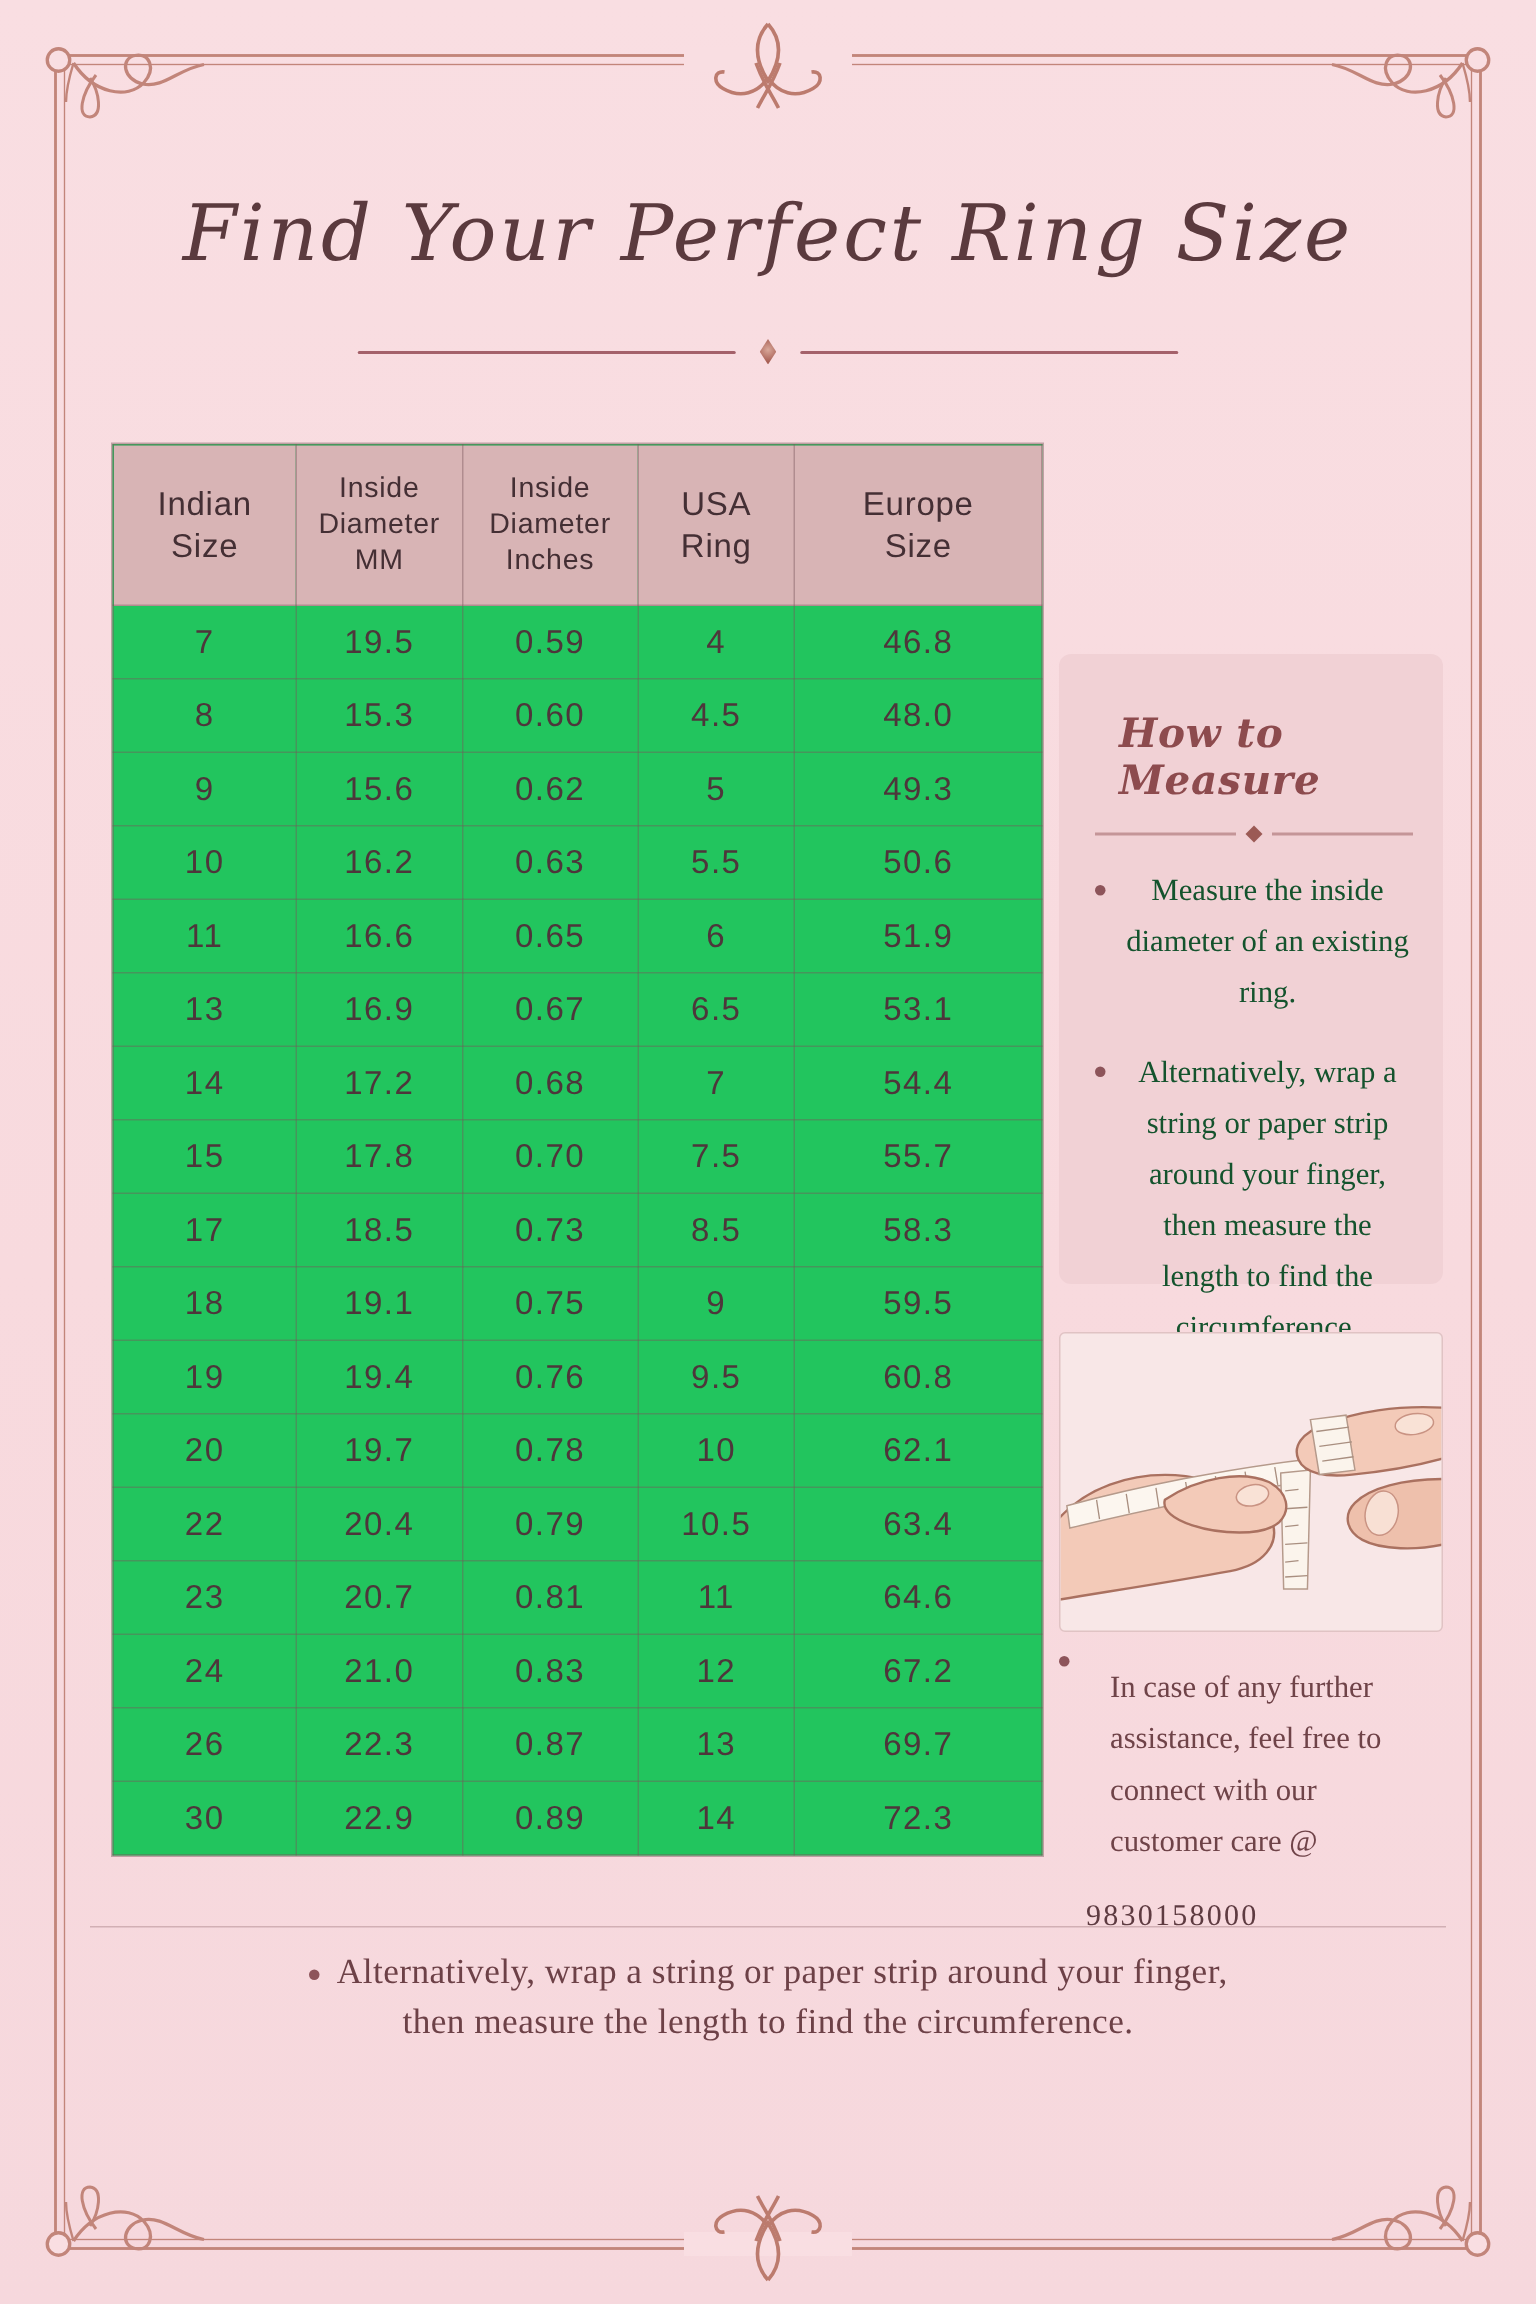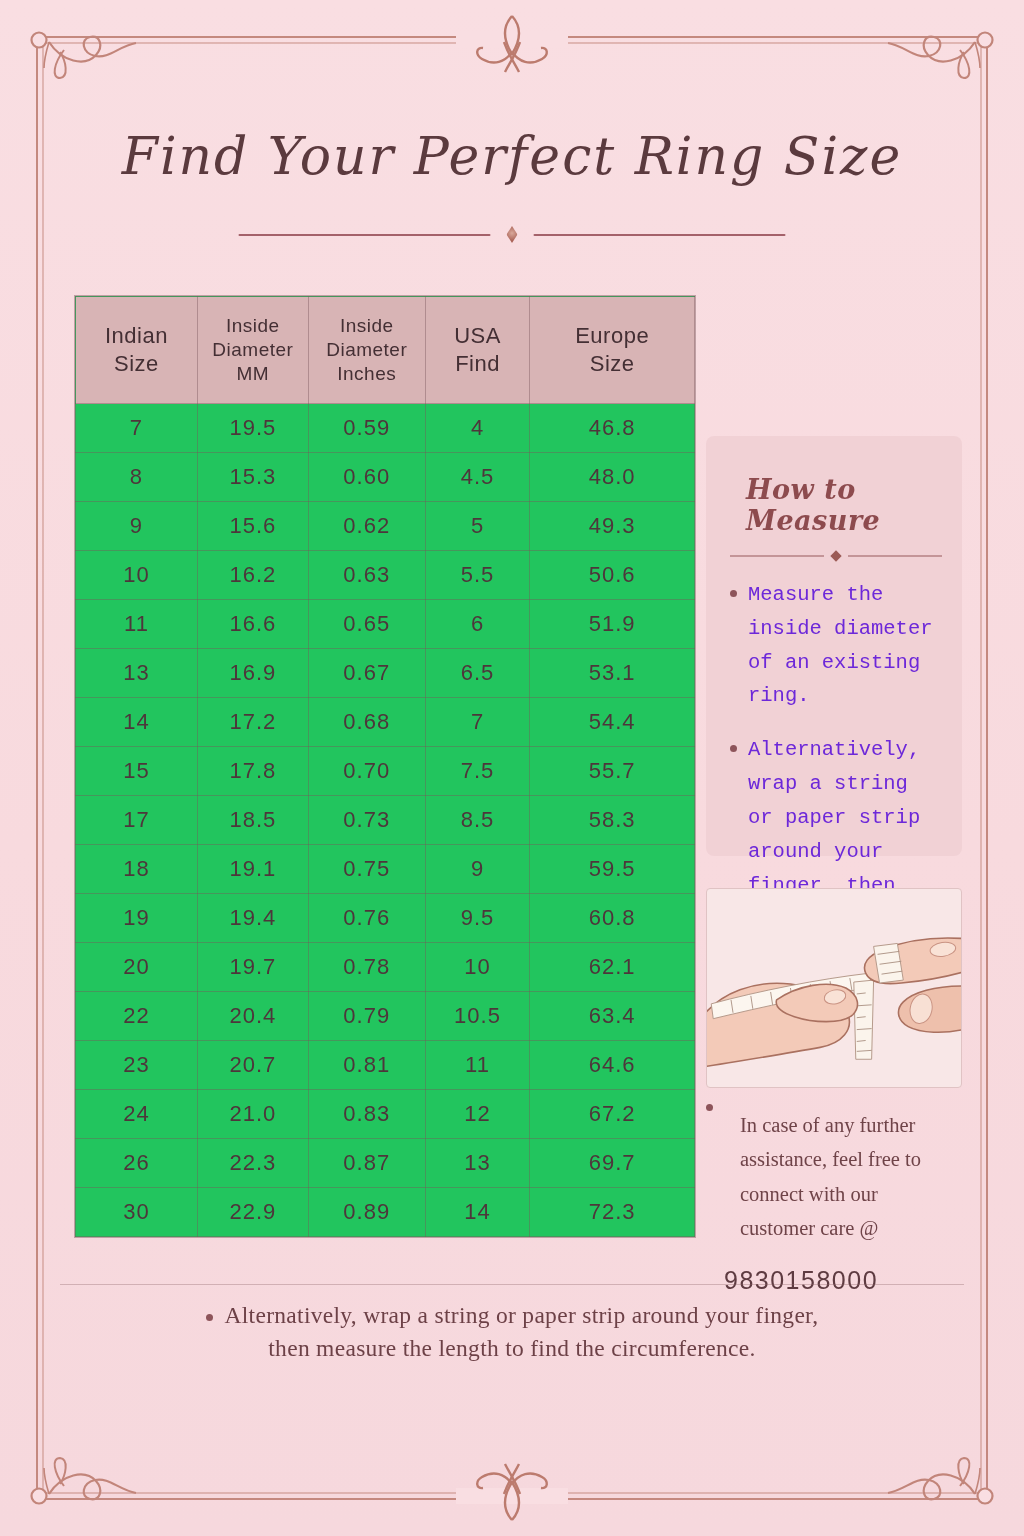--- a/index.html
+++ b/index.html
@@ -57,41 +57,41 @@
     font-size:27px;font-weight:700;color:#8d4b4e;letter-spacing:.5px;
   }
   .howto-divider{display:flex;align-items:center;gap:8px;margin:13px 0 18px 0;}
   .howto-divider .hline{flex:1;height:1.5px;background:rgba(141,75,78,.45);}
   .howto-divider .hdiamond{
     width:8px;height:8px;background:#9b5a55;transform:rotate(45deg);flex:0 0 auto;
   }
   .howto ul{list-style:none;margin:0;padding:0;}
   .howto li{
     display:flex;gap:11px;margin-bottom:20px;
-    font-family:Liberation Mono, monospace;
-    font-size:20.5px;line-height:1.65;color:#6d28d9;
+    font-family:Liberation Serif, serif;
+    font-size:20.5px;line-height:1.65;color:#14532d;text-align:center;
   }
   .dot{width:7px;height:7px;border-radius:50%;background:#8d545a;margin-top:12px;flex:0 0 auto;}
   
   .illus{
     position:absolute;left:706px;top:888px;width:256px;height:200px;margin:0;
     background:#f8e7e7;border:1px solid #e0c3c4;border-radius:4px;box-sizing:border-box;
     overflow:hidden;
   }
   .illus svg{display:block;width:100%;height:100%;}
   
   .assist{position:absolute;left:706px;top:1092px;width:268px;}
   .assist .row{display:flex;gap:11px;}
   .assist p{
     margin:16px;font-family:"Liberation Serif","DejaVu Serif",serif;
     font-size:20.5px;line-height:1.68;color:#6f4348;
   }
   .phone{
-    font-family:Liberation Sans, sans-serif;
-    font-size:25px;color:#5e3b41;letter-spacing:1.5px;margin:4px 0 0 18px;
+    font-family:Liberation Serif, serif;
+    font-size:20px;color:#5e3b41;letter-spacing:1.5px;margin:4px 0 0 18px;
   }
   
   .footer-rule{position:absolute;top:1284px;left:60px;width:904px;height:1px;background:rgba(139,99,104,.35);}
   .footer{position:absolute;top:1296px;left:0;width:100%;text-align:center;}
   .footer p{
     margin:6px 0;font-family:"Liberation Serif","DejaVu Serif",serif;
     font-size:23.5px;color:#6d4147;letter-spacing:.3px;
   }
   .footer .fdot{
     display:inline-block;width:7px;height:7px;border-radius:50%;
@@ -149,21 +149,21 @@
         <tr id="table-head-row">
           <th>Indian
 Size</th>
           <th>Inside
 Diameter
 MM</th>
           <th>Inside
 Diameter
 Inches</th>
           <th>USA
-Find</th>
+Ring</th>
           <th>Europe
 Size</th>
         </tr>
       </thead>
     <tbody id="table-body">
         <tr>
           <td>7</td>
           <td>19.5</td>
           <td>0.59</td>
           <td>4</td>

